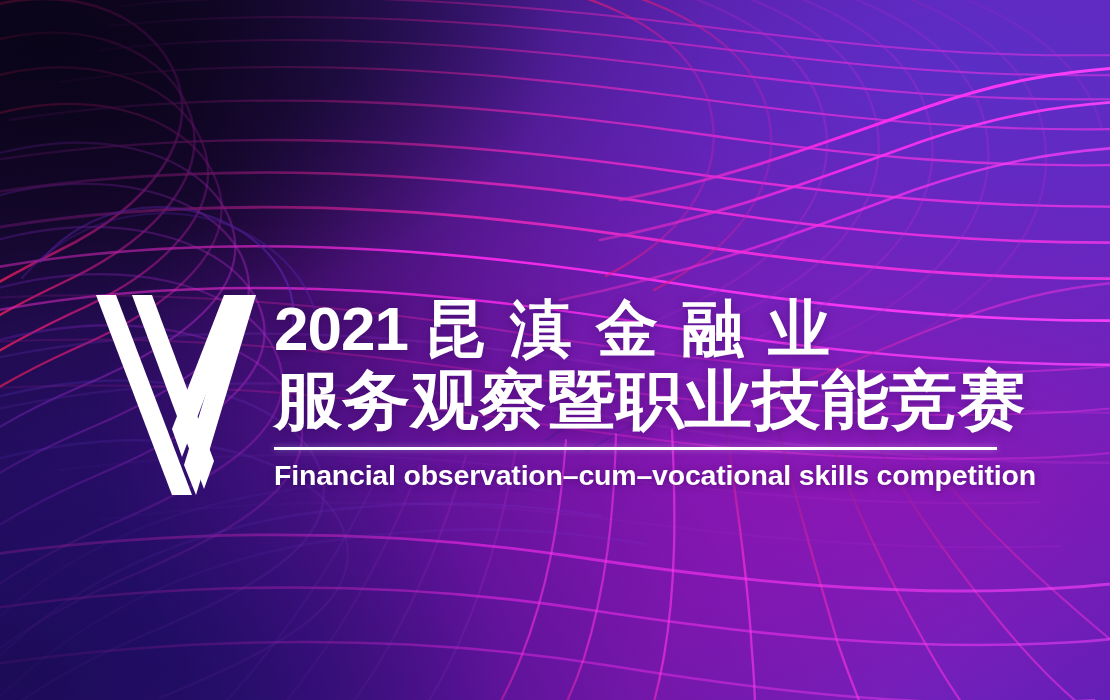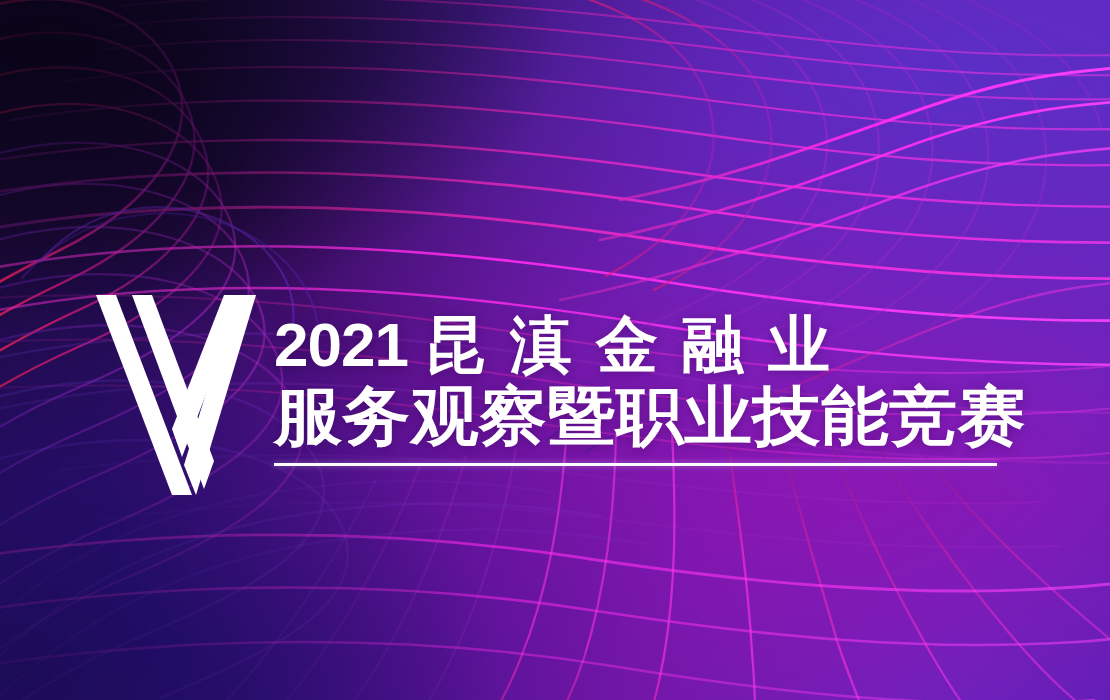--- a/index.html
+++ b/index.html
@@ -276,18 +276,19 @@
           <polygon points="128,0 148,0 86,162 76,134"></polygon>
         </g>
       </svg>
 
       <div class="titles">
         <div class="line-cn-1">
           <span class="yr">2021</span><span class="cn">昆滇金融业</span>
         </div>
         <div class="line-cn-2">服务观察暨职业技能竞赛</div>
         <div class="rule"></div>
+        <div class="line-en">Financial observation–cum–vocational skills competition</div>
       </div>
 
     </div>
   </div>
 
 </div>
 
 </body></html>

